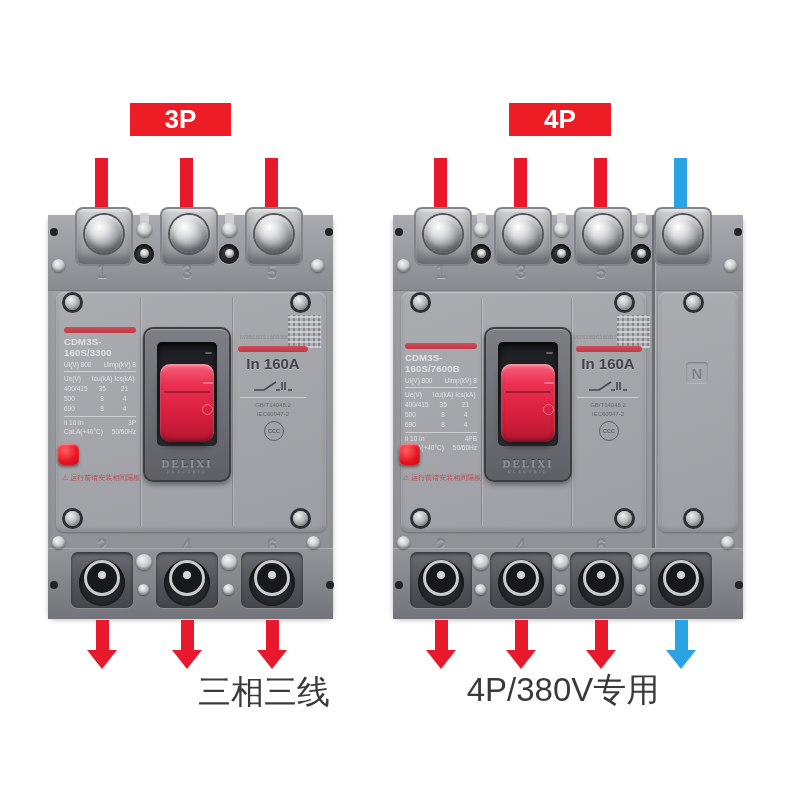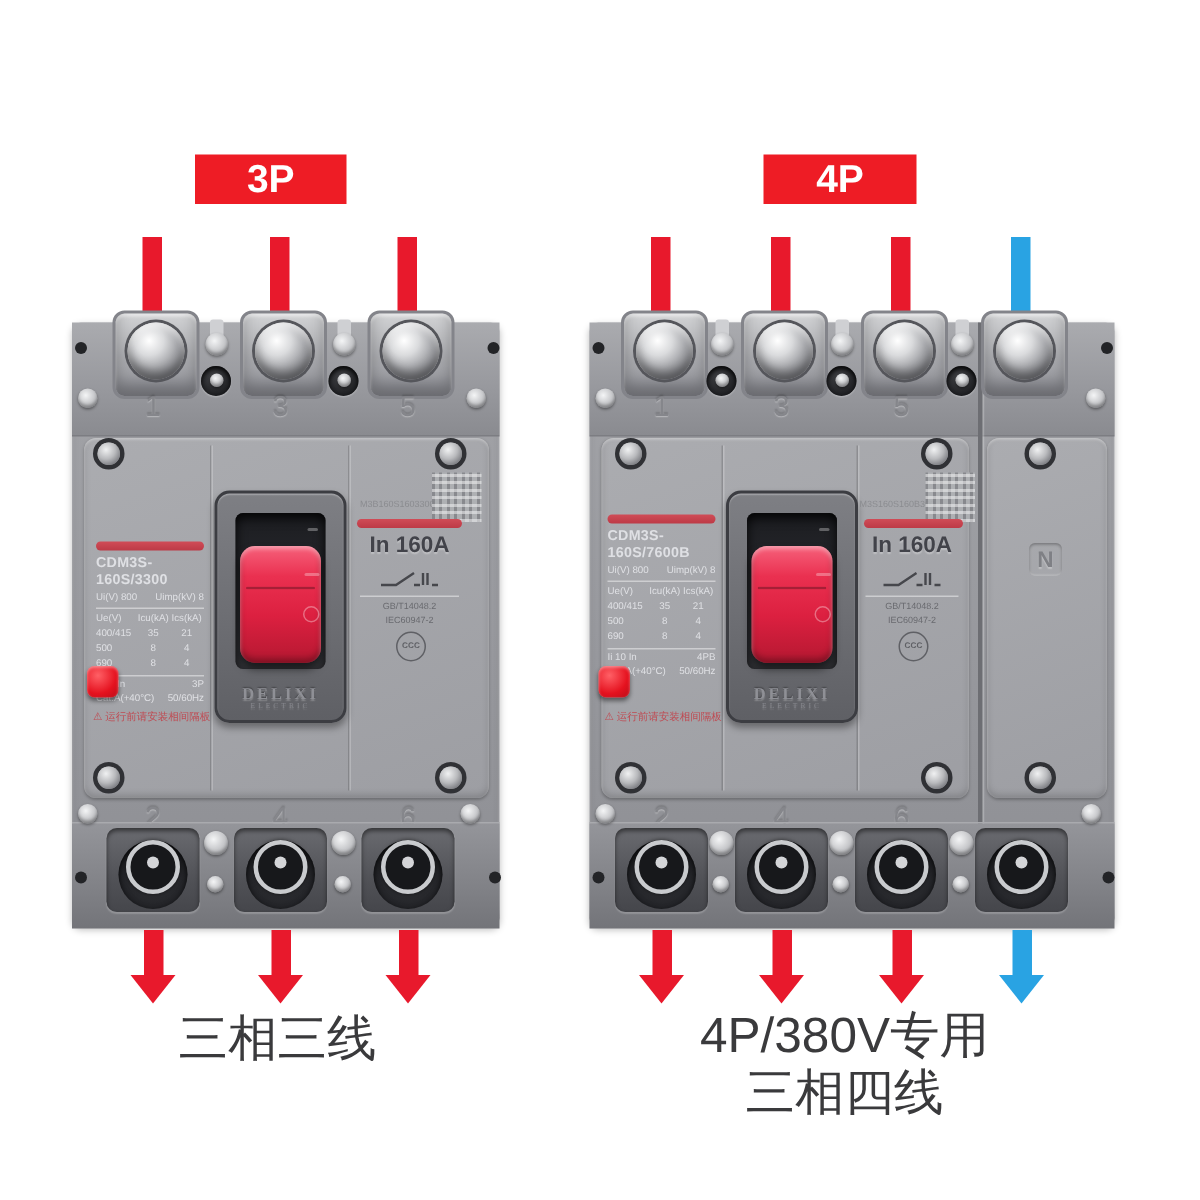--- a/index.html
+++ b/index.html
@@ -145,21 +145,21 @@
     <div class="abs num" style="left:212px;top:54px;width:24px;">5</div>
 
     <div class="abs face" style="left:8px;top:85px;width:270px;height:240px;"></div>
     <div class="abs groove" style="left:92px;top:90px;height:230px;"></div>
     <div class="abs groove" style="left:184px;top:90px;height:230px;"></div>
     <div class="abs cscrew" style="left:17px;top:88px;width:15px;height:15px;"></div>
     <div class="abs cscrew" style="left:245px;top:88px;width:15px;height:15px;"></div>
     <div class="abs cscrew" style="left:17px;top:304px;width:15px;height:15px;"></div>
     <div class="abs cscrew" style="left:245px;top:304px;width:15px;height:15px;"></div>
 
-    <div class="abs np" style="left:14px;top:154px;width:76px;">
+    <div class="abs np" style="left:14px;top:120px;width:76px;">
       <div class="redbar" style="width:72px;height:6px;margin:0 0 3px 2px;"></div>
       <div class="model" style="margin-left:2px;">CDM3S-160S/3300</div>
       <div class="row" style="margin:3px 2px 0;">
         <span>Ui(V) 800</span>
         <span>Uimp(kV) 8</span>
       </div>
       <div class="hr" style="margin:3px 2px 2px;"></div>
       <div class="grid" style="margin:0 2px;">
         <span>Ue(V)</span>
           <span>Icu(kA)</span>
@@ -262,21 +262,21 @@
   <div class="abs" style="left:172px;top:620px;width:30px;">
       <div class="stem" style="height:30px;"></div>
       <div class="dhead"></div>
     </div>
   <div class="abs" style="left:257px;top:620px;width:30px;">
       <div class="stem" style="height:30px;"></div>
       <div class="dhead"></div>
     </div>
 
   <div class="abs caption" style="left:40px;top:672px;width:290px;">
-    <div style="margin-top:2px;">三相三线</div>
+    <div style="margin-top:2px;text-align:right;">三相三线</div>
   </div>
 
   <div class="abs tagbox" style="left:509px;top:103px;width:102px;height:33px;">4P</div>
   <div class="abs" style="left:434px;top:158px;">
       <div class="stem" style="height:50px;"></div>
     </div>
   <div class="abs" style="left:514px;top:158px;">
       <div class="stem" style="height:50px;"></div>
     </div>
   <div class="abs" style="left:594px;top:158px;">
@@ -465,16 +465,15 @@
       <div class="stem" style="height:30px;"></div>
       <div class="dhead"></div>
     </div>
   <div class="abs" style="left:666px;top:620px;width:30px;">
       <div class="stem blue" style="height:30px;"></div>
       <div class="dhead blue"></div>
     </div>
 
   <div class="abs caption" style="left:413px;top:672px;width:300px;">
     <div>4P/380V专用</div>
-    <div style="margin-top:2px;">三相四线</div>
   </div>
 
 </div>
 
 </body></html>

